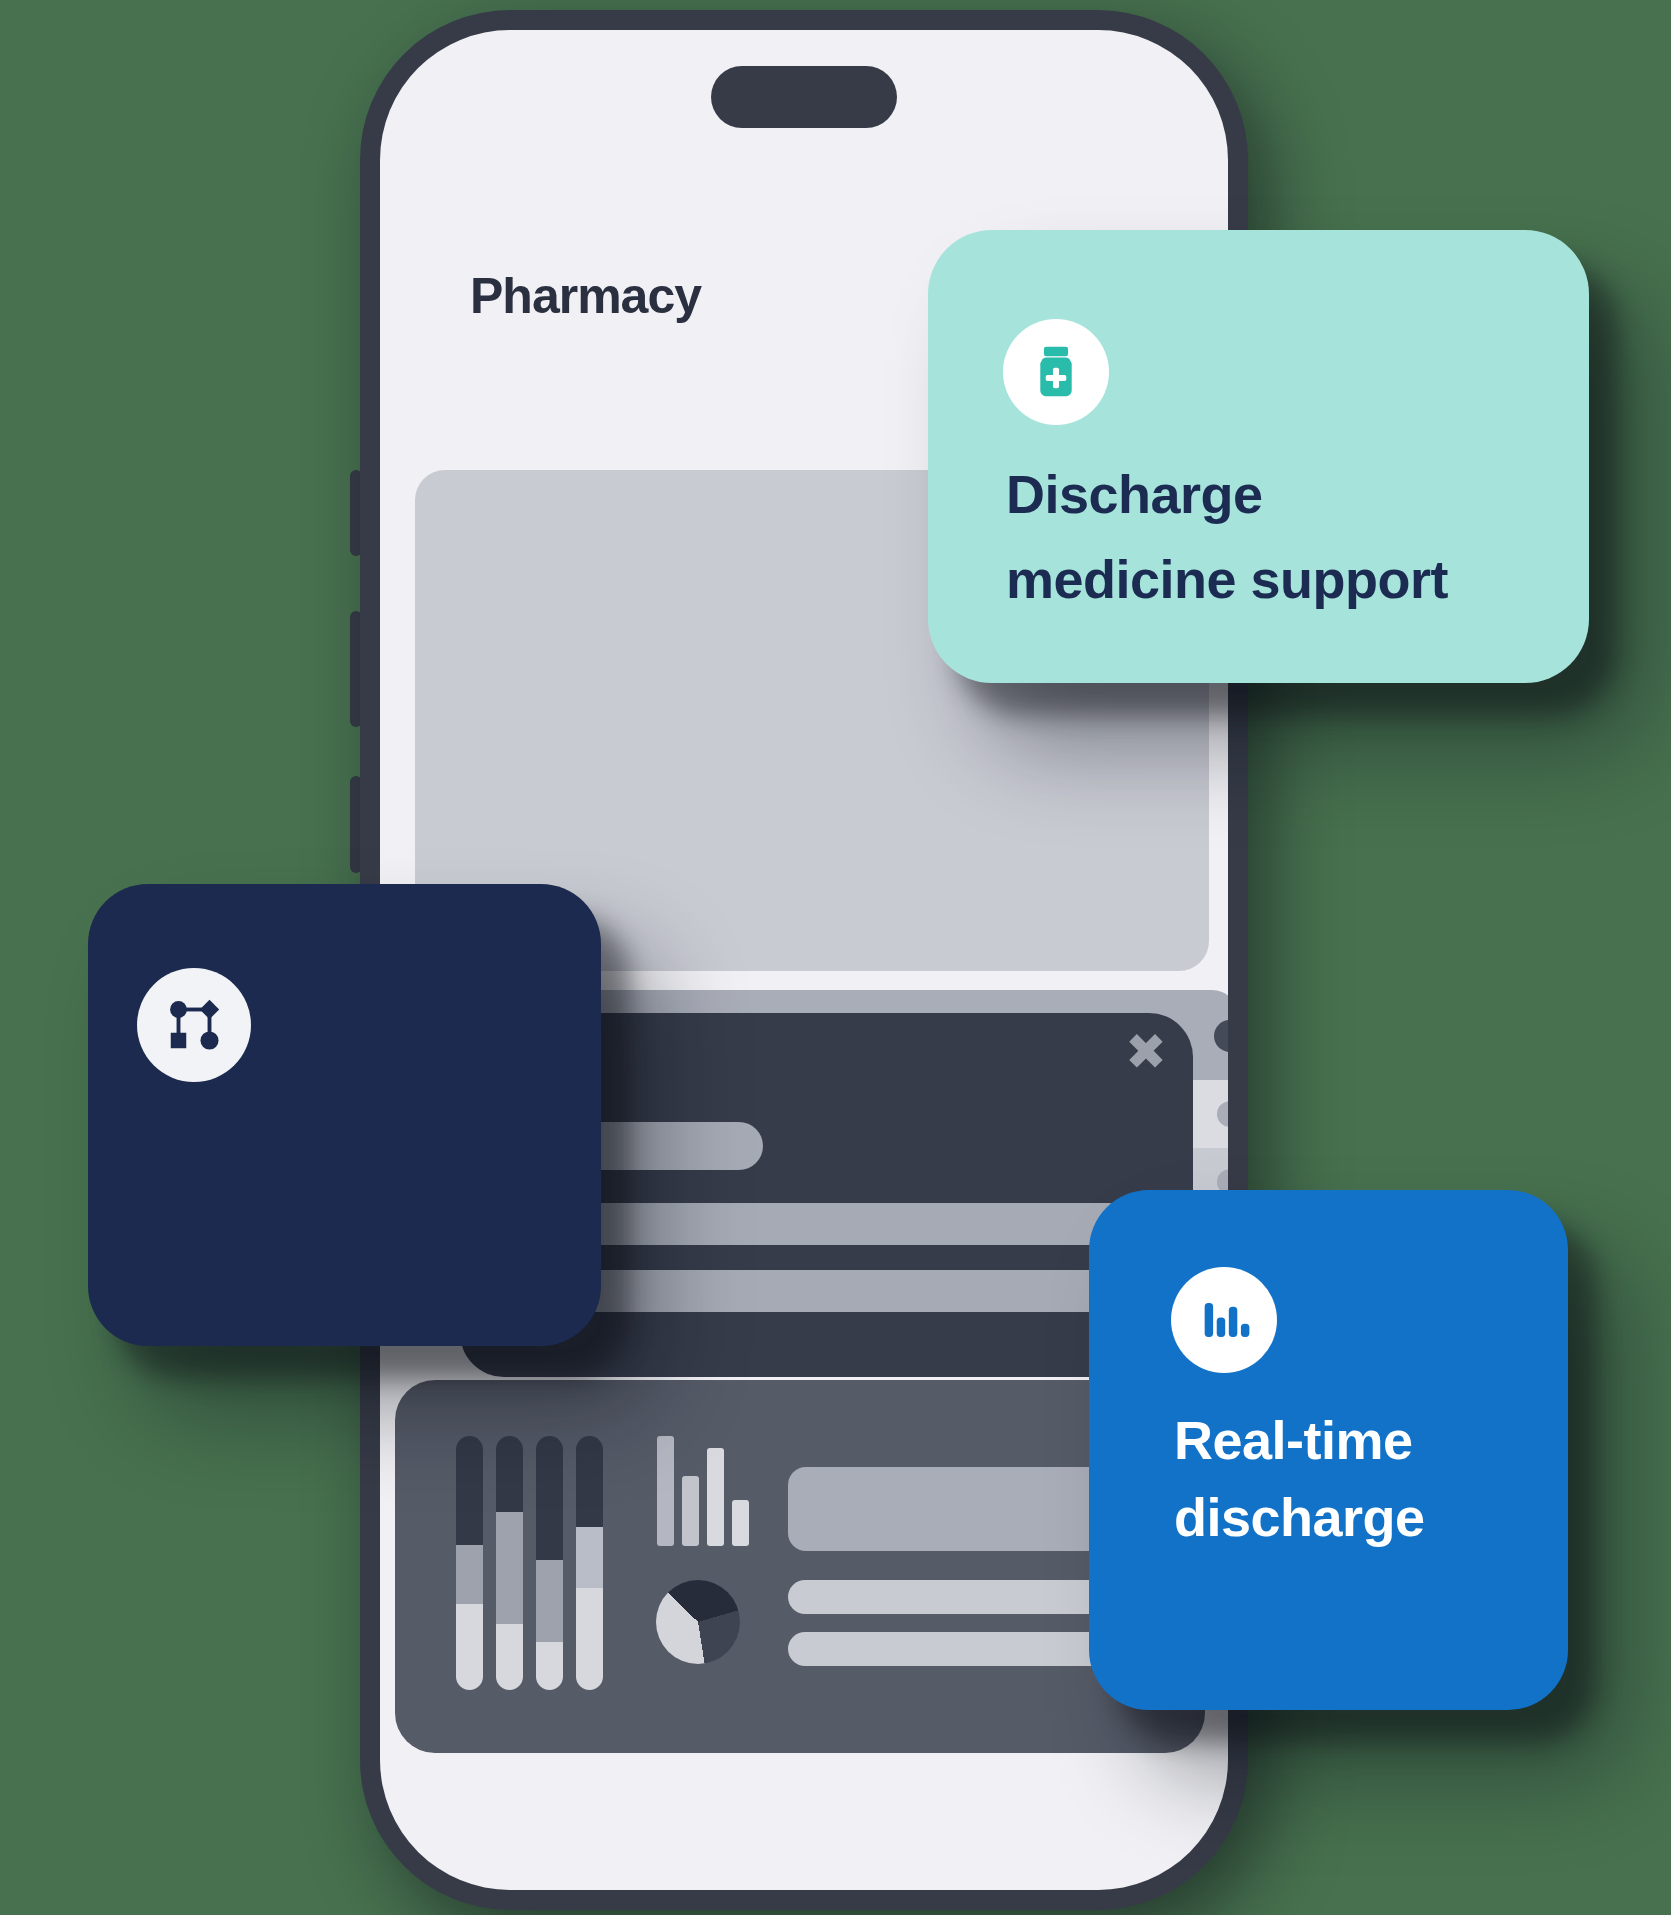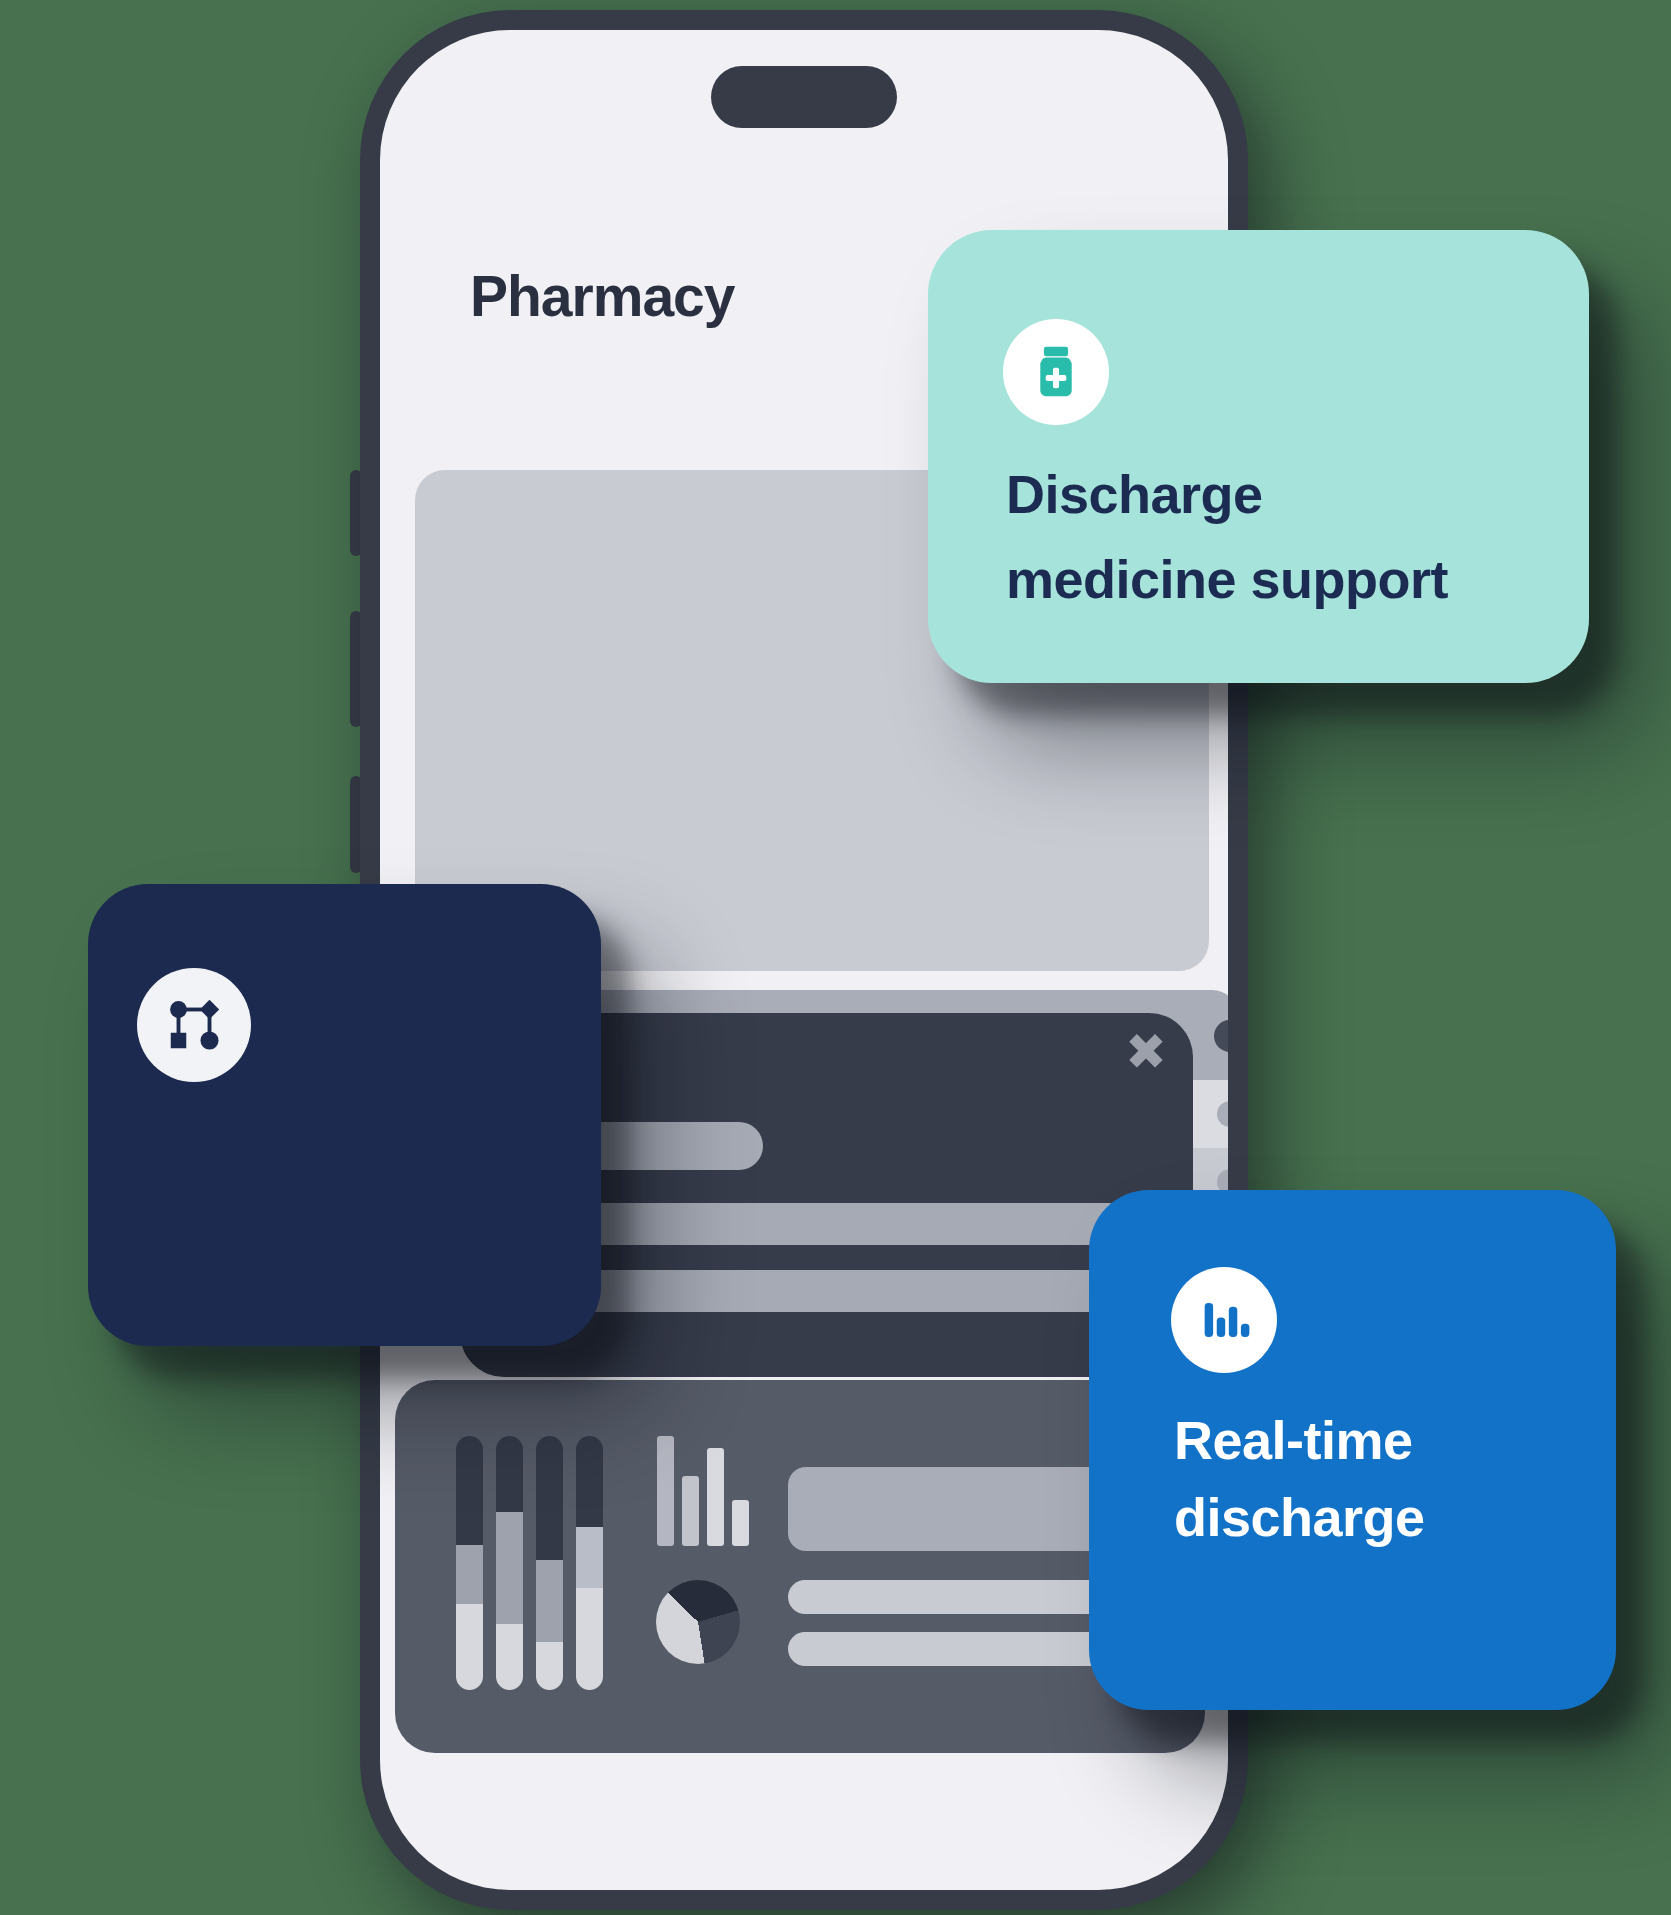--- a/index.html
+++ b/index.html
@@ -9,21 +9,21 @@
   
   .phone{position:absolute;left:360px;top:10px;width:888px;height:1900px;border-radius:150px;
          background:var(--frame);box-shadow:22px 28px 70px rgba(9,13,20,.5);}
   .side-btn{position:absolute;left:350px;width:12px;border-radius:6px;background:var(--frame);}
   .side-btn.b1{top:470px;height:86px;}
   .side-btn.b2{top:611px;height:116px;}
   .side-btn.b3{top:776px;height:97px;}
   .screen{position:absolute;left:20px;top:20px;width:848px;height:1860px;border-radius:130px;
           background:var(--screen);overflow:hidden;}
   .island{position:absolute;left:331px;top:36px;width:186px;height:62px;border-radius:31px;background:var(--frame);}
-  .app-title{position:absolute;left:90px;top:220px;font-size:57px;line-height:92px;font-weight:800;
+  .app-title{position:absolute;left:90px;top:220px;font-size:50px;line-height:92px;font-weight:800;
              letter-spacing:-1px;color:var(--title);}
 
   
   .panel{position:absolute;left:35px;top:440px;width:794px;height:501px;border-radius:30px;background:var(--panel);}
   .table{position:absolute;left:78px;top:520px;width:745px;height:360px;border-radius:26px 26px 0 0;
          background:var(--table-bg);overflow:hidden;}
   .hpill{position:absolute;top:30px;width:64px;height:32px;border-radius:16px;background:var(--header-pill);}
   .tcol{position:absolute;top:90px;width:117px;height:270px;}
   .trow{position:relative;width:100%;height:67.5px;}
   .trow.light{background:var(--row-light);}
@@ -51,21 +51,21 @@
   .card .label{position:absolute;font-weight:800;letter-spacing:-.5px;white-space:nowrap;}
 
   .card.teal{left:912px;top:230px;width:661px;height:453px;border-radius:64px;background:var(--teal-card);}
   .card.teal .icon-circle{left:75px;top:89px;width:106px;height:106px;background:#fff;}
   .card.teal .label{left:78px;top:222px;font-size:54px;line-height:85px;color:var(--card-text-dark);}
 
   .card.navy{left:72px;top:884px;width:513px;height:462px;border-radius:60px;background:var(--navy-card);}
   .card.navy .icon-circle{left:49px;top:84px;width:114px;height:114px;background:#F2F3F7;}
   .card.navy .label{left:46px;top:224px;font-size:55px;line-height:86px;color:#fff;}
 
-  .card.blue{left:1073px;top:1190px;width:479px;height:520px;border-radius:60px;background:var(--blue-card);padding-left:48px;}
+  .card.blue{left:1073px;top:1190px;width:479px;height:520px;border-radius:60px;background:var(--blue-card);}
   .card.blue .icon-circle{left:82px;top:77px;width:106px;height:106px;background:#fff;}
   .card.blue .label{left:85px;top:212px;font-size:54px;line-height:77px;color:#fff;}
 </style>
 </head>
 <body>
 
 <div id="canvas">
 
   <div class="side-btn b1"></div>
   <div class="side-btn b2"></div>

